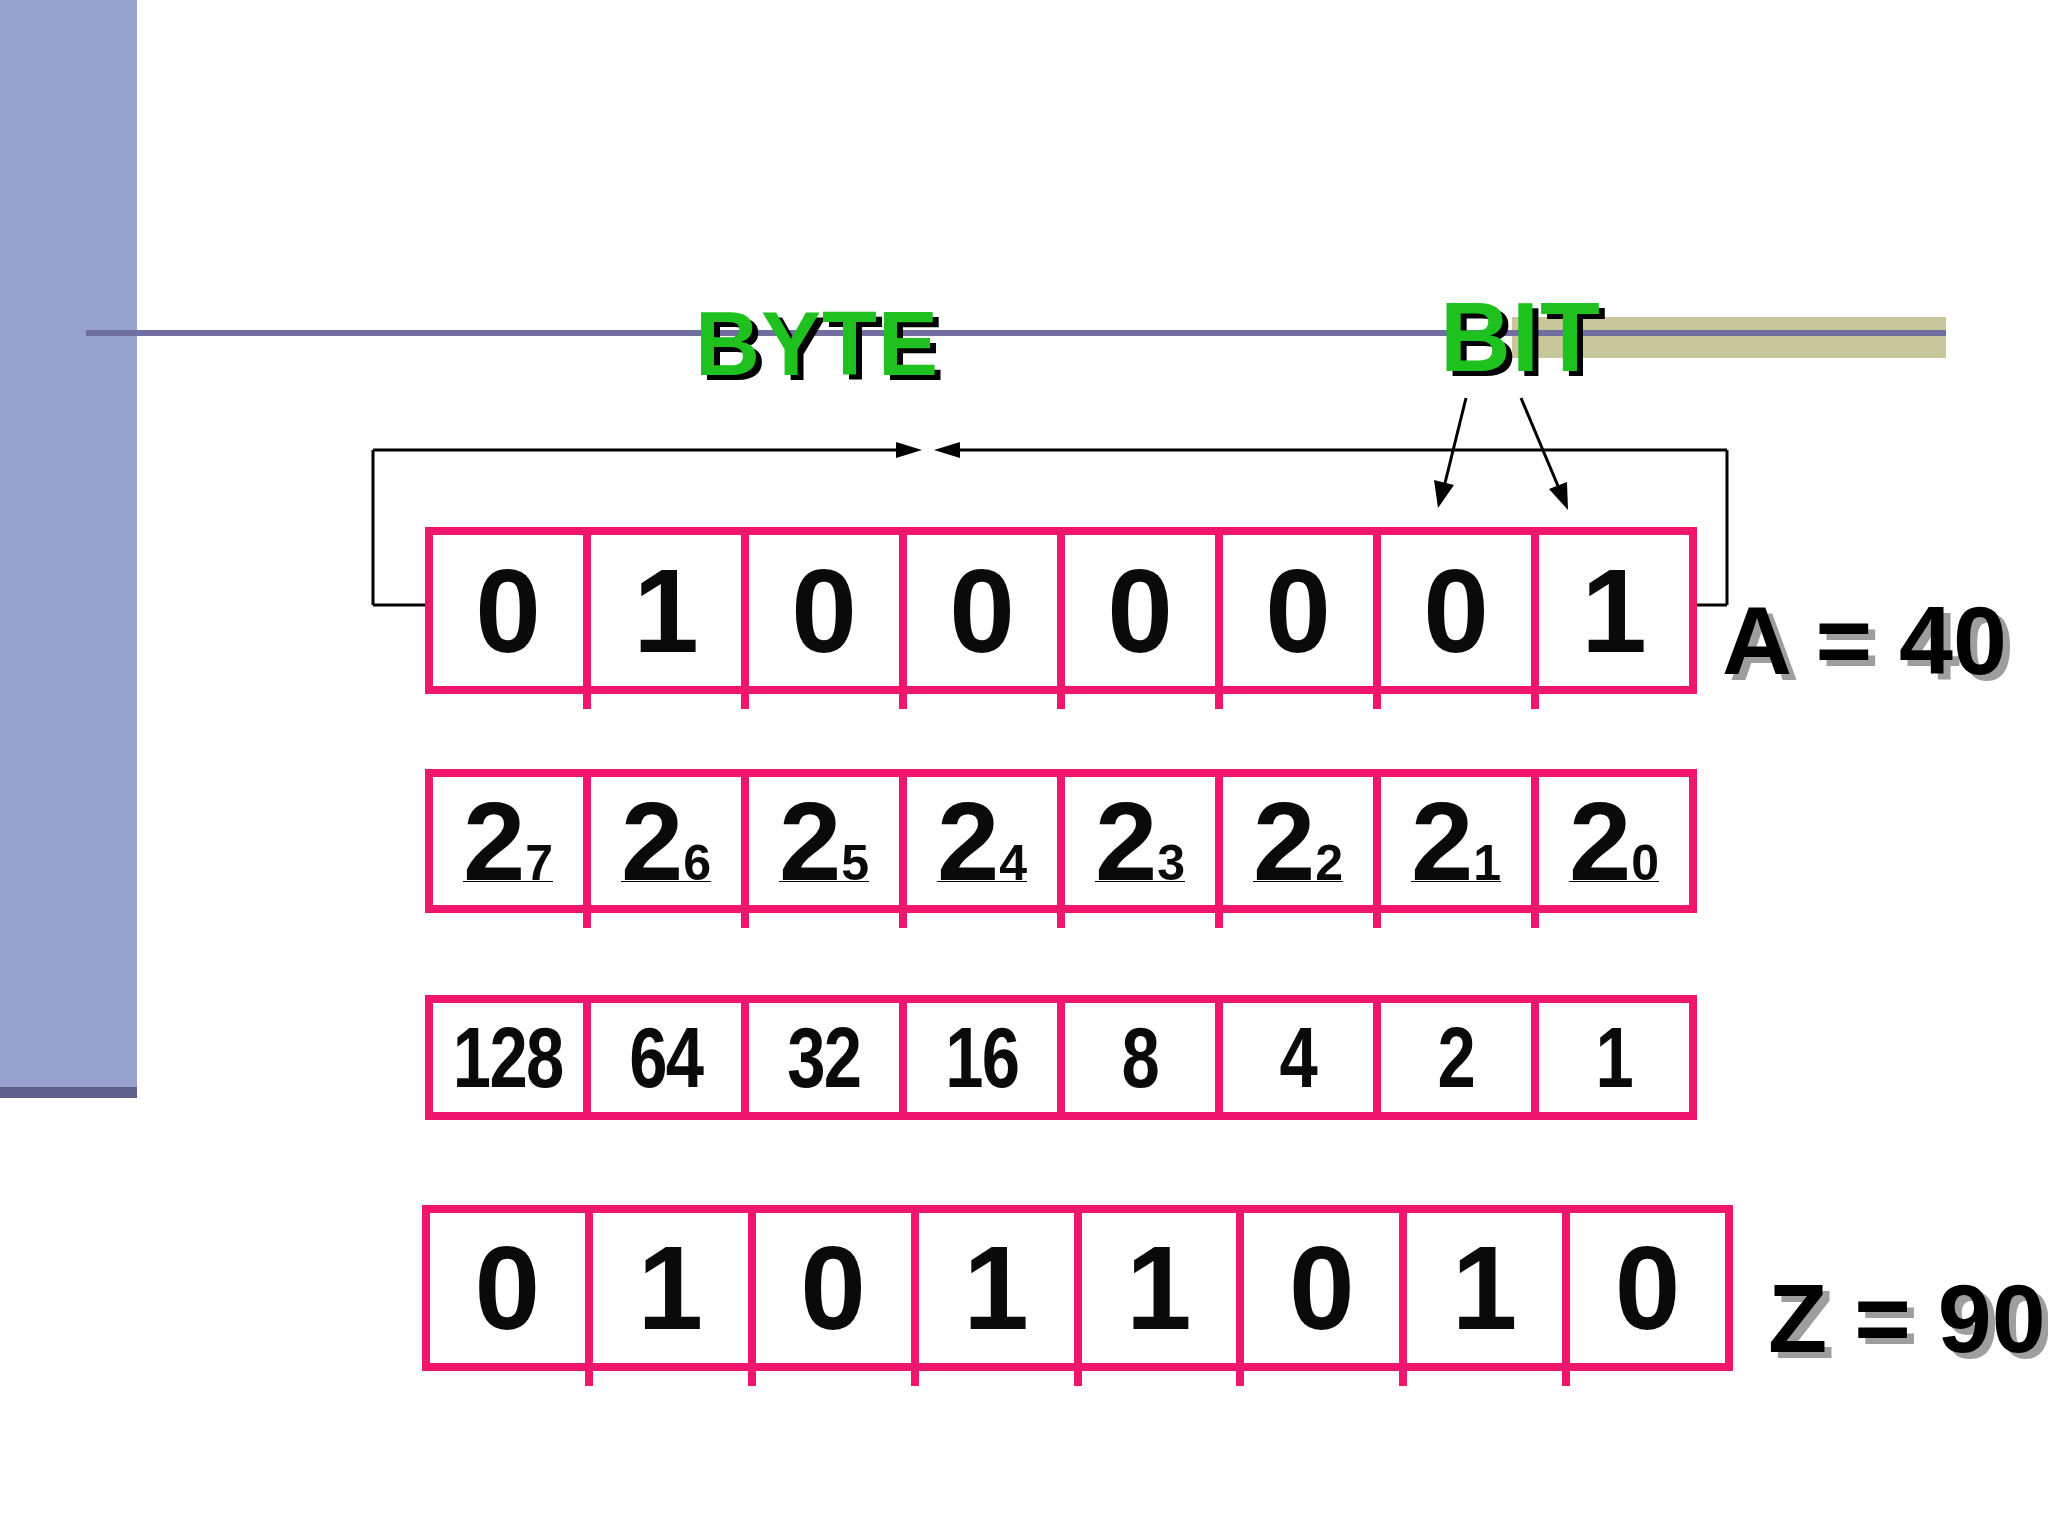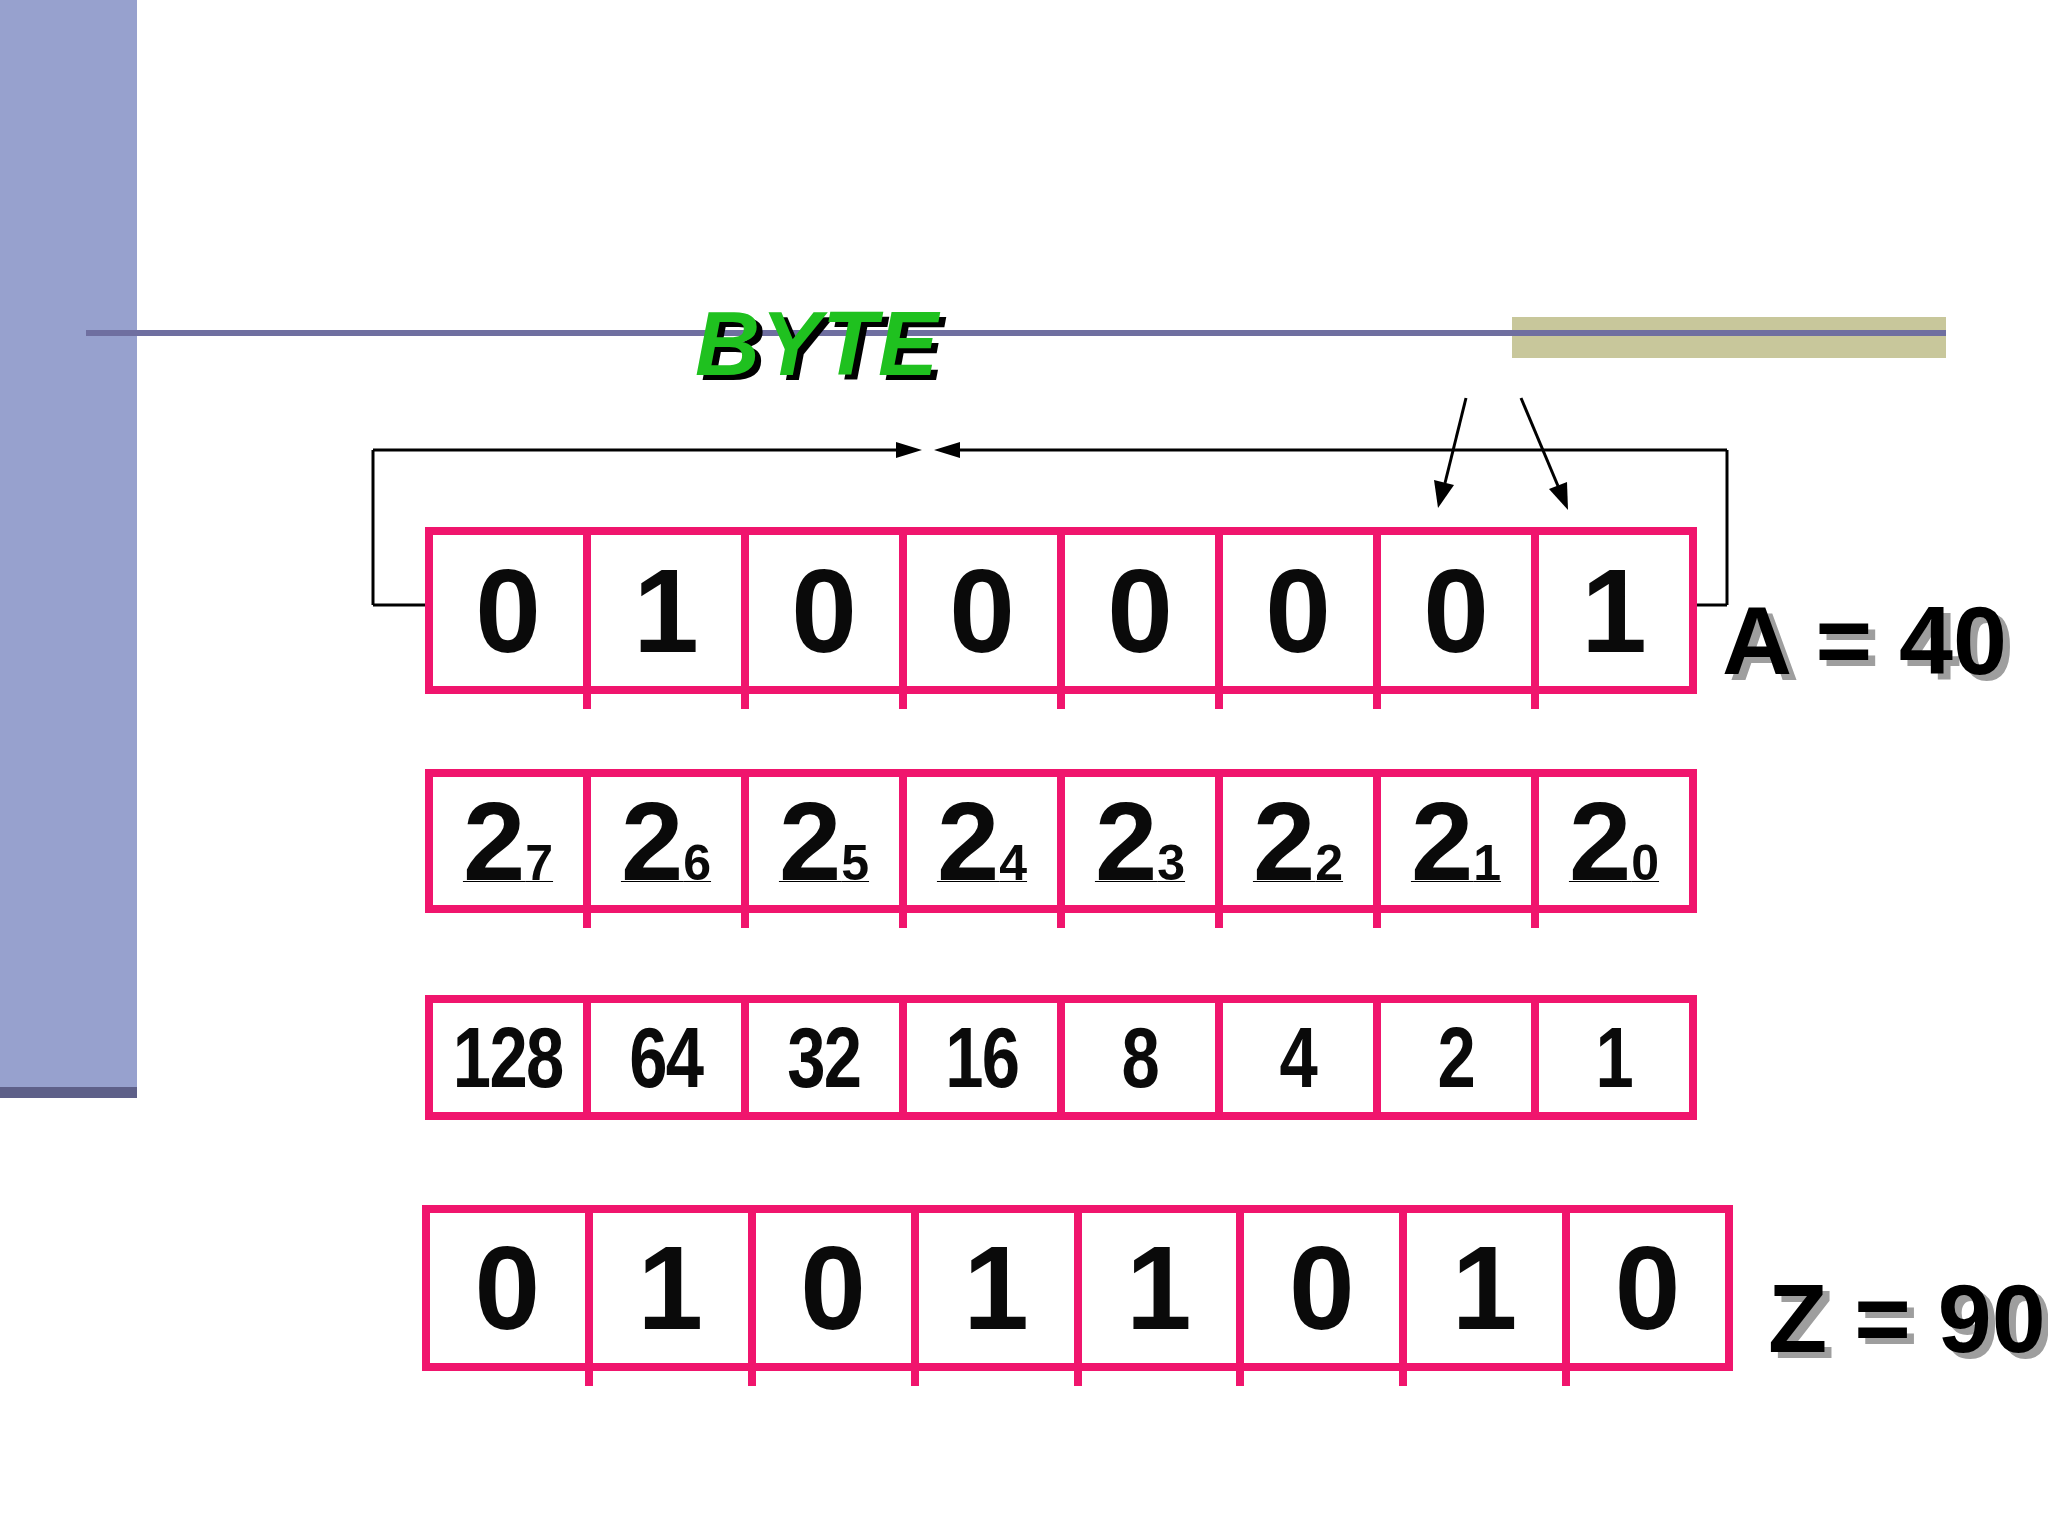--- a/index.html
+++ b/index.html
@@ -4,21 +4,21 @@
 <style>
   html,body{margin:0;padding:0;background:#fff;}
   .canvas{position:relative;width:2048px;height:1536px;background:#fff;overflow:hidden;
           font-family:"Liberation Sans",sans-serif;}
   .sidebar{position:absolute;left:0;top:0;width:137px;height:1087px;background:var(--sidebar);}
   .sidebar-strip{position:absolute;left:0;top:1087px;width:137px;height:11px;background:var(--sidebar_strip);}
   .khaki{position:absolute;left:1512px;top:317px;width:434px;height:41px;background:var(--khaki);z-index:1;}
   .hline{position:absolute;left:86px;top:330px;width:1860px;height:6px;background:var(--line);z-index:2;}
   .overlay{position:absolute;left:0;top:0;z-index:3;}
   .glabel{position:absolute;font-weight:bold;color:var(--green);text-shadow:6px 5px 0 #000;
-          line-height:1;z-index:4;letter-spacing:1px;font-style:italic;}
+          line-height:1;z-index:4;letter-spacing:1px;}
   .byte{left:695px;top:299px;font-size:90px;}
   .bit{left:1440px;top:288px;font-size:98px;}
   .row{position:absolute;display:flex;border:8px solid var(--pink);background:#fff;
        box-sizing:border-box;z-index:4;}
   .row .cell{position:relative;flex:1;display:flex;align-items:center;justify-content:center;
        border-left:8px solid var(--pink);font-weight:bold;color:#0a0a0a;}
   .row .cell:first-child{border-left:none;}
   .row.stubbed .cell:not(:first-child)::after{content:"";position:absolute;left:-8px;
        top:calc(100% + 8px);width:8px;height:15px;background:var(--pink);}
   .row1{left:425px;top:527px;width:1272px;height:167px;}
@@ -58,20 +58,21 @@
     </g>
     <g fill="#000" stroke="none">
       <polygon points="922,450 896,442 896,458"></polygon>
       <polygon points="934,450 960,442 960,458"></polygon>
       <polygon points="1438,508 1434,480 1454,485"></polygon>
       <polygon points="1568,510 1549,489 1567,482"></polygon>
     </g>
   </svg>
 
   <div class="glabel byte">BYTE</div>
+  <div class="glabel bit">BIT</div>
 
   <div class="row row1 stubbed">
     <div class="cell">0</div>
     <div class="cell">1</div>
     <div class="cell">0</div>
     <div class="cell">0</div>
     <div class="cell">0</div>
     <div class="cell">0</div>
     <div class="cell">0</div>
     <div class="cell">1</div>

